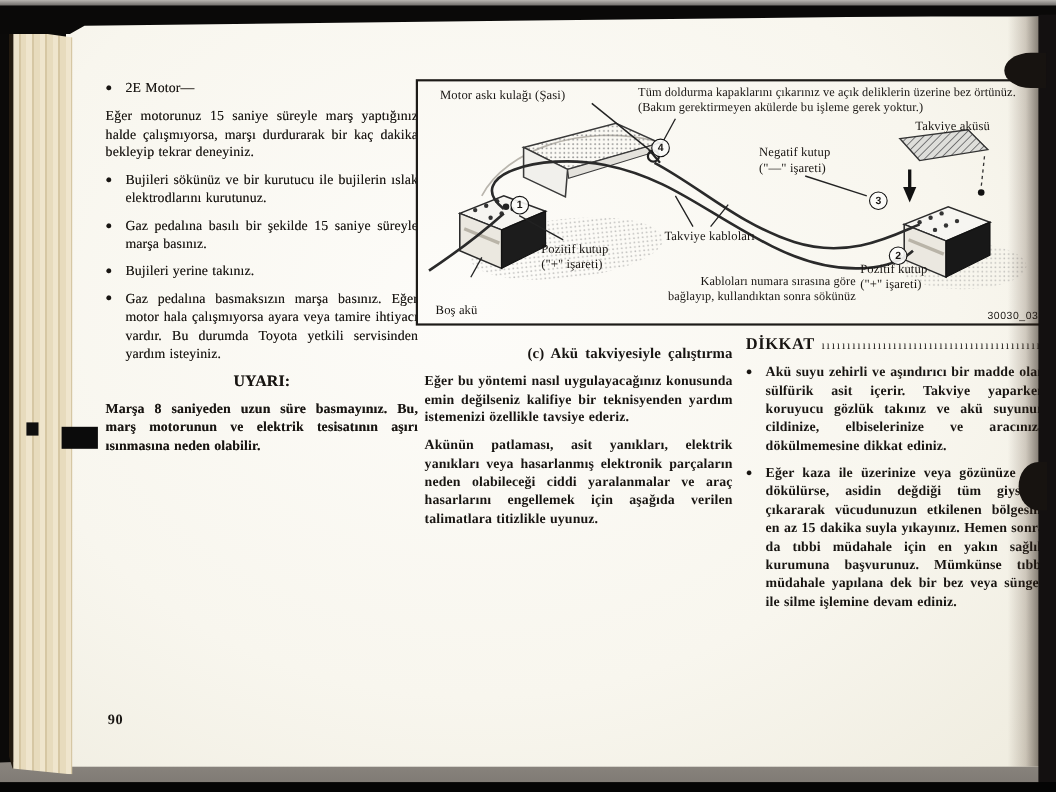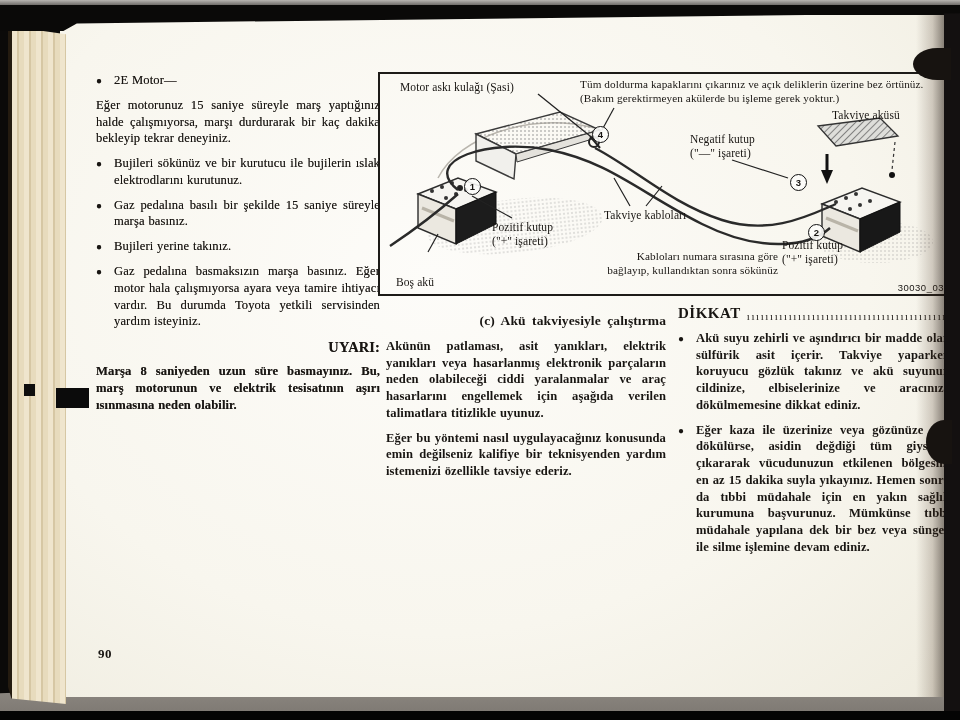--- a/index.html
+++ b/index.html
@@ -37,23 +37,23 @@
   
   .col{position:absolute;text-align:justify;font-size:12.6px;line-height:1.33;letter-spacing:.1px;word-spacing:.6px;}
   .col-left{left:36px;top:57px;width:284px;}
   .col-left{text-shadow:0 0 .4px rgba(20,15,10,.55);}
   .col-mid{left:326px;top:297px;width:280px;font-weight:700;}
   .col-right{left:618px;top:289px;width:272px;font-weight:700;}
   .para{margin:0 0 8px 0;}
   .li{display:flex;margin:0 0 8px 0;}
   .dot{width:18px;flex:none;font-size:10px;line-height:1.7;}
   .li-body{flex:1;}
-  .h-bold{font-weight:700;font-size:14.5px;margin:2px 0 6px 0;text-align:right;}
+  .h-bold{font-weight:700;font-size:14.5px;margin:2px 0 6px 0;text-align:center;}
   .mid-h{font-weight:700;font-size:13.5px;margin:0 0 8px 0;text-align:right;word-spacing:3px;}
-  .dikkat-row{display:flex;align-items:flex-end;margin:0 0 6px 0;}
+  .dikkat-row{display:flex;align-items:center;margin:0 0 6px 0;}
   .dikkat-title{font-weight:700;font-size:15px;flex:none;letter-spacing:.5px;}
   .ticks{flex:1;overflow:hidden;white-space:nowrap;font-size:11px;letter-spacing:1.6px;margin-left:6px;
     font-weight:400;color:#2a2723;}
   .page-num{position:absolute;left:38px;top:631px;font-size:13px;font-weight:700;letter-spacing:.5px;}
   
   .diagram{position:absolute;left:318px;top:57px;width:572px;height:220px;border:2px solid #1d1b18;
     background:transparent;}
   .diagram svg{position:absolute;left:0;top:0;}
   .dlabel{position:absolute;font-size:11.5px;line-height:1.22;white-space:pre-line;letter-spacing:.1px;}
   .dlabel.small{font-size:11.2px;}
@@ -179,22 +179,22 @@
       <div class="figcode">30030_03</div>
 
       <div class="marker" style="left:84px;top:104px;">1</div>
       <div class="marker" style="left:428px;top:150px;">2</div>
       <div class="marker" style="left:410px;top:100px;">3</div>
       <div class="marker" style="left:212px;top:52px;">4</div>
     </div>
 
     <div class="col col-mid">
       <div class="mid-h">(c) Akü takviyesiyle çalıştırma</div>
+      <p class="para">Eğer bu yöntemi nasıl uygulayacağınız konusunda emin değilseniz kalifiye bir teknisyenden yardım istemenizi özellikle tavsiye ederiz.</p>
       <p class="para">Akünün patlaması, asit yanıkları, elektrik yanıkları veya hasarlanmış elektronik parçaların neden olabileceği ciddi yaralanmalar ve araç hasarlarını engellemek için aşağıda verilen talimatlara titizlikle uyunuz.</p>
-      <p class="para">Eğer bu yöntemi nasıl uygulayacağınız konusunda emin değilseniz kalifiye bir teknisyenden yardım istemenizi özellikle tavsiye ederiz.</p>
     </div>
 
     <div class="col col-right">
       <div class="dikkat-row">
         <span class="dikkat-title">DİKKAT</span>
         <span class="ticks">ıııııııııııııııııııııııııııııııııııııııııııııııı</span>
       </div>
       <div class="li">
         <span class="dot">●</span>
         <div class="li-body">Akü suyu zehirli ve aşındırıcı bir madde olan sülfürik asit içerir. Takviye yaparken koruyucu gözlük takınız ve akü suyunun cildinize, elbiselerinize ve aracınıza dökülmemesine dikkat ediniz.</div>

